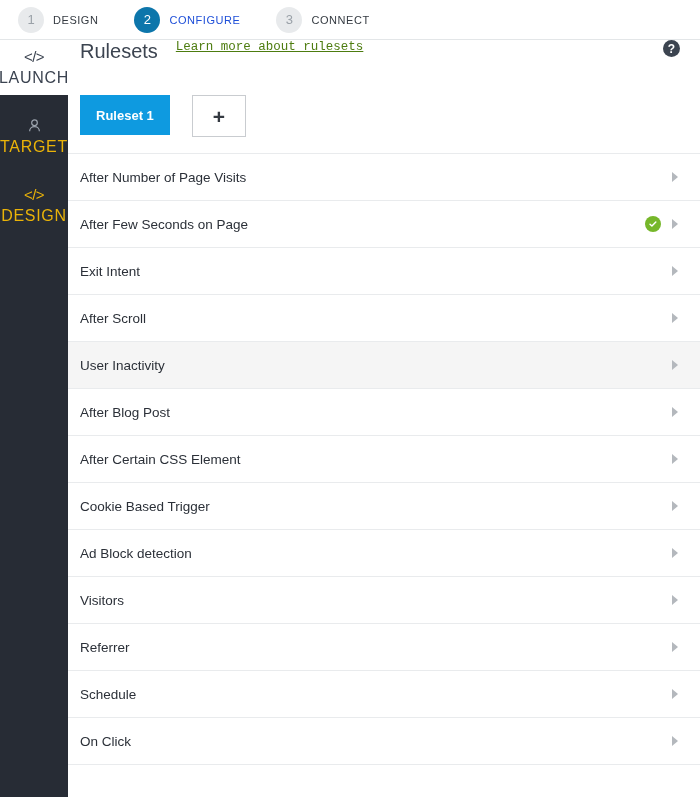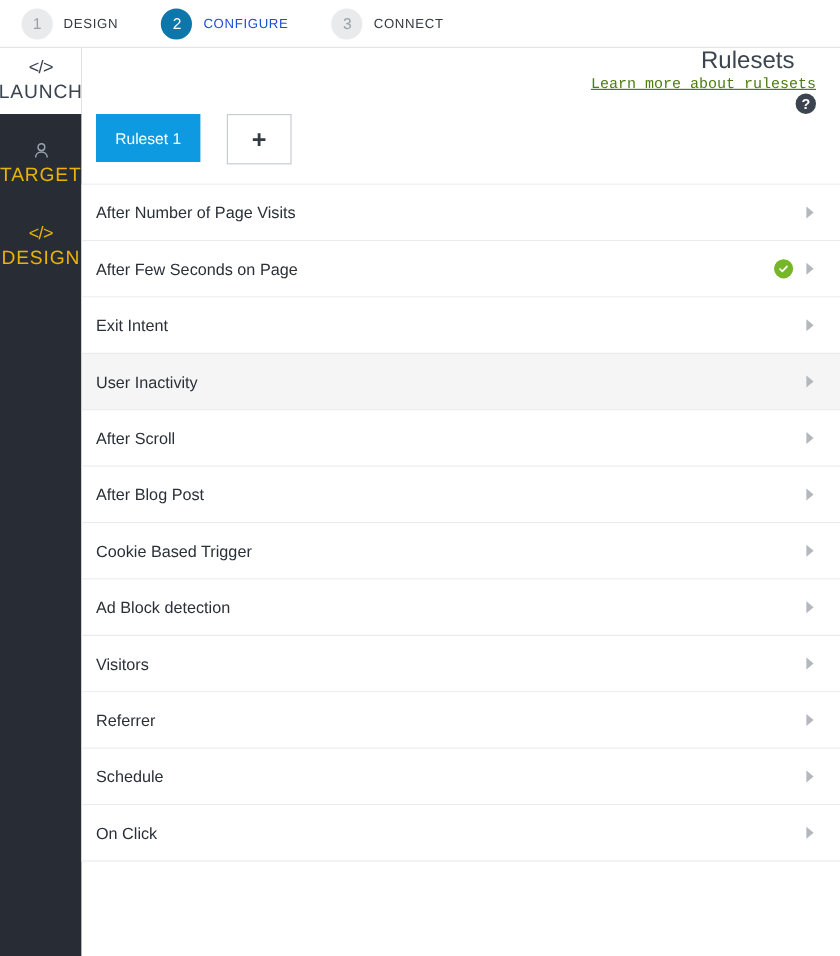--- a/index.html
+++ b/index.html
@@ -100,24 +100,23 @@
 
   
   .main {
     flex: 1;
     background: #ffffff;
     min-width: 0;
   }
   .page-head {
     height: 55px;
     display: flex;
-    align-items: flex-end;
+    align-items: flex-start;
     padding: 0 20px 0 12px;
     box-sizing: border-box;
-    flex-direction: column;
   }
   .page-title {
     font-size: 20px;
     color: #3c4450;
     font-weight: normal;
     margin: 0 18px 0 0;
     white-space: nowrap;
   }
   .learn-link {
     font-size: 12.5px;
@@ -158,20 +157,21 @@
     font-size: 13px;
     padding: 0 16px;
     height: 40px;
     display: flex;
     align-items: center;
     justify-content: center;
     cursor: pointer;
     border: none;
     font-family: "Liberation Sans", sans-serif;
     min-width: 86px;
+    font-weight: bold;
   }
   .add-tab {
     width: 54px;
     height: 42px;
     margin-left: 22px;
     border: 1px solid #c9ccd0;
     background: #ffffff;
     display: flex;
     align-items: center;
     justify-content: center;
@@ -306,36 +306,41 @@
               <path d="M2.4 6.2 L4.7 8.5 L9.4 3.6" fill="none" stroke="#ffffff" stroke-width="1.7" stroke-linecap="round" stroke-linejoin="round"></path>
             </svg>
           </div>
           <div class="arrow-icon"></div>
         </div>
         <div class="rule-row">
           <div class="rule-label">Exit Intent</div>
           <div class="rule-spacer"></div>
           <div class="arrow-icon"></div>
         </div>
+        <div class="rule-row">
+          <div class="rule-label">After Scroll</div>
+          <div class="rule-spacer"></div>
+          <div class="arrow-icon"></div>
+        </div>
         <div class="rule-row hovered">
           <div class="rule-label">User Inactivity</div>
           <div class="rule-spacer"></div>
           <div class="arrow-icon"></div>
         </div>
         <div class="rule-row">
-          <div class="rule-label">After Scroll</div>
-          <div class="rule-spacer"></div>
-          <div class="arrow-icon"></div>
-        </div>
-        <div class="rule-row">
           <div class="rule-label">After Blog Post</div>
           <div class="rule-spacer"></div>
           <div class="arrow-icon"></div>
         </div>
         <div class="rule-row">
+          <div class="rule-label">After Certain CSS Element</div>
+          <div class="rule-spacer"></div>
+          <div class="arrow-icon"></div>
+        </div>
+        <div class="rule-row">
           <div class="rule-label">Cookie Based Trigger</div>
           <div class="rule-spacer"></div>
           <div class="arrow-icon"></div>
         </div>
         <div class="rule-row">
           <div class="rule-label">Ad Block detection</div>
           <div class="rule-spacer"></div>
           <div class="arrow-icon"></div>
         </div>
         <div class="rule-row">

